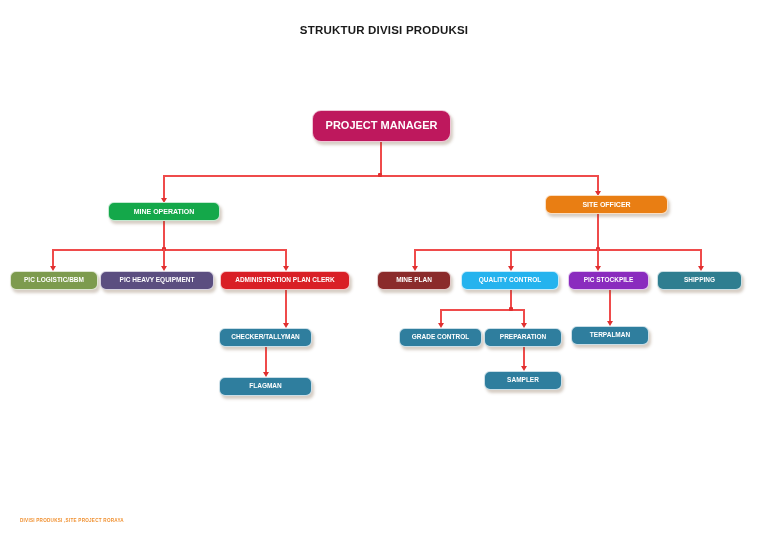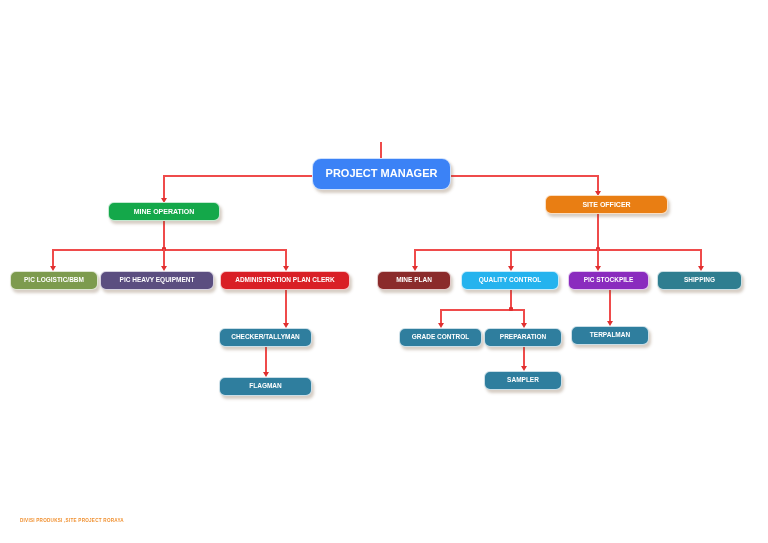--- a/index.html
+++ b/index.html
@@ -81,20 +81,21 @@
     color: #f09030;
     letter-spacing: 0.25px;
     white-space: nowrap;
   }
 </style>
 </head>
 <body>
 
 <div id="canvas">
 
+  <div id="chart-title">STRUKTUR DIVISI PRODUKSI</div>
 
   <div id="connector-layer">
 
     <div class="conn v" style="left:380px; top:142px; height:34px;"></div>
     <div class="conn h" style="left:163px; top:175px; width:435px;"></div>
     <div class="joint" style="left:378px; top:173px;"></div>
     <div class="conn v" style="left:163px; top:175px; height:25px;"></div>
     <div class="arrow" style="left:160.5px; top:198px;"></div>
     <div class="conn v" style="left:597px; top:175px; height:18px;"></div>
     <div class="arrow" style="left:594.5px; top:191px;"></div>
@@ -136,21 +137,21 @@
     <div class="arrow" style="left:520.5px; top:323px;"></div>
 
     <div class="conn v" style="left:523px; top:347px; height:21px;"></div>
     <div class="arrow" style="left:520.5px; top:366px;"></div>
 
     <div class="conn v" style="left:609px; top:290px; height:33px;"></div>
     <div class="arrow" style="left:606.5px; top:321px;"></div>
 
   </div>
 
-  <div class="node" style="left:312px; top:110px; width:139px; height:32px; background:#3b82f6; border-radius:9px; font-size:11px;margin-top:48px;">
+  <div class="node" style="left:312px; top:110px; width:139px; height:32px; background:#be185d; border-radius:9px; font-size:11px;">
     <span class="lbl">PROJECT MANAGER</span>
   </div>
 
   <div class="node" style="left:108px; top:202px; width:112px; height:19px; background:#14A84A; font-size:7px;">
     <span class="lbl">MINE OPERATION</span>
   </div>
 
   <div class="node" style="left:545px; top:195px; width:123px; height:19px; background:#E97E13; font-size:7px;">
     <span class="lbl">SITE OFFICER</span>
   </div>

